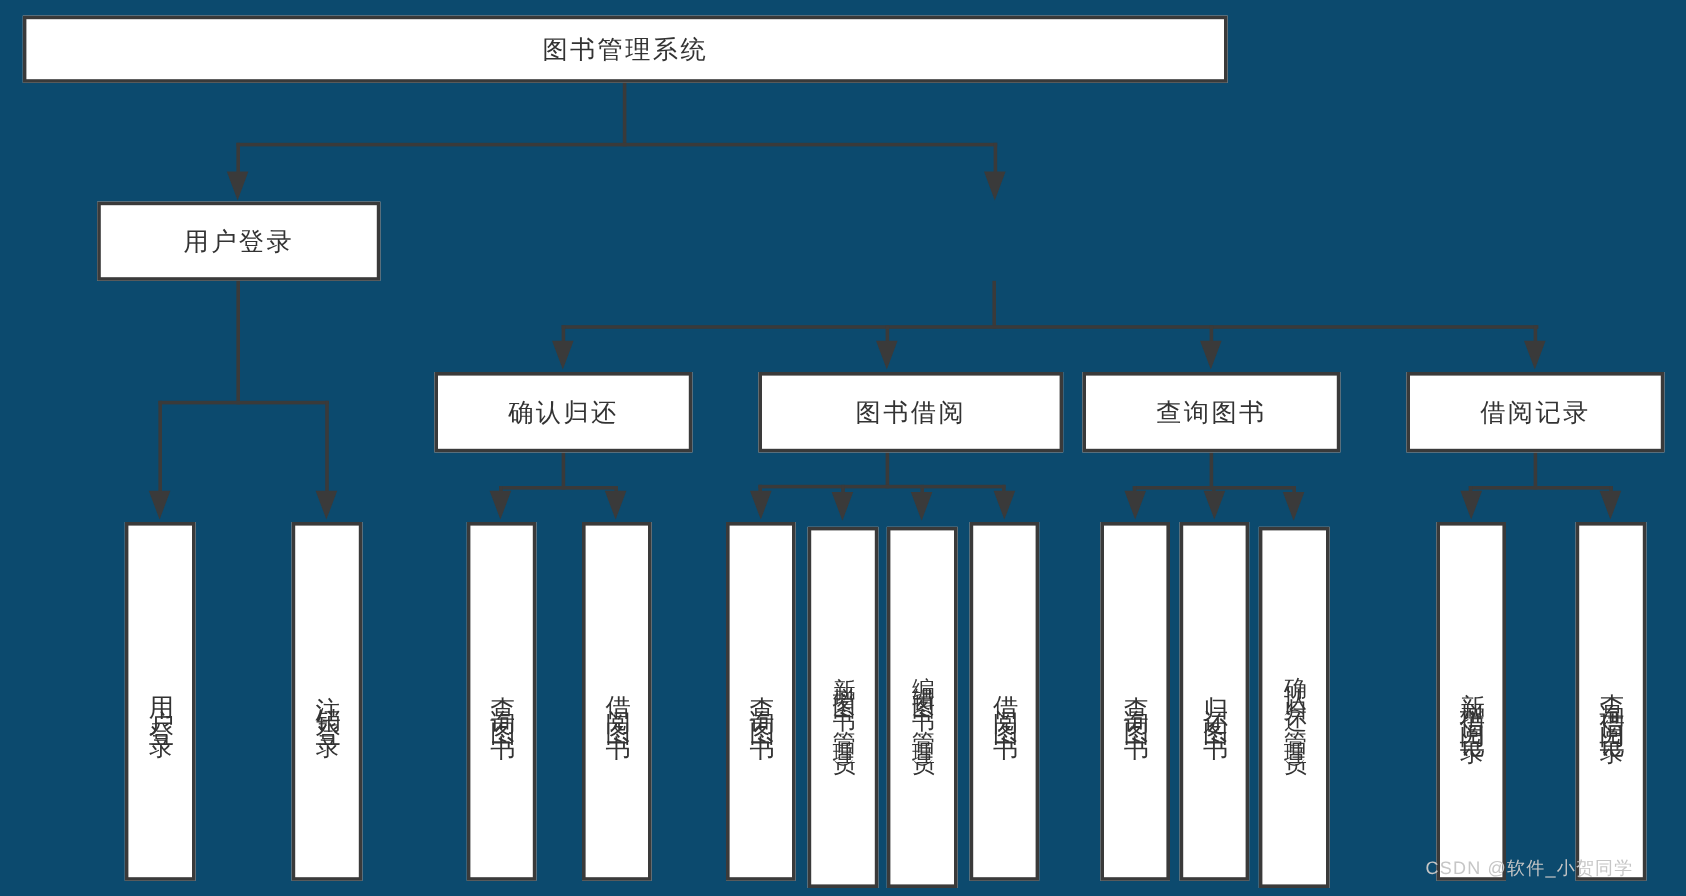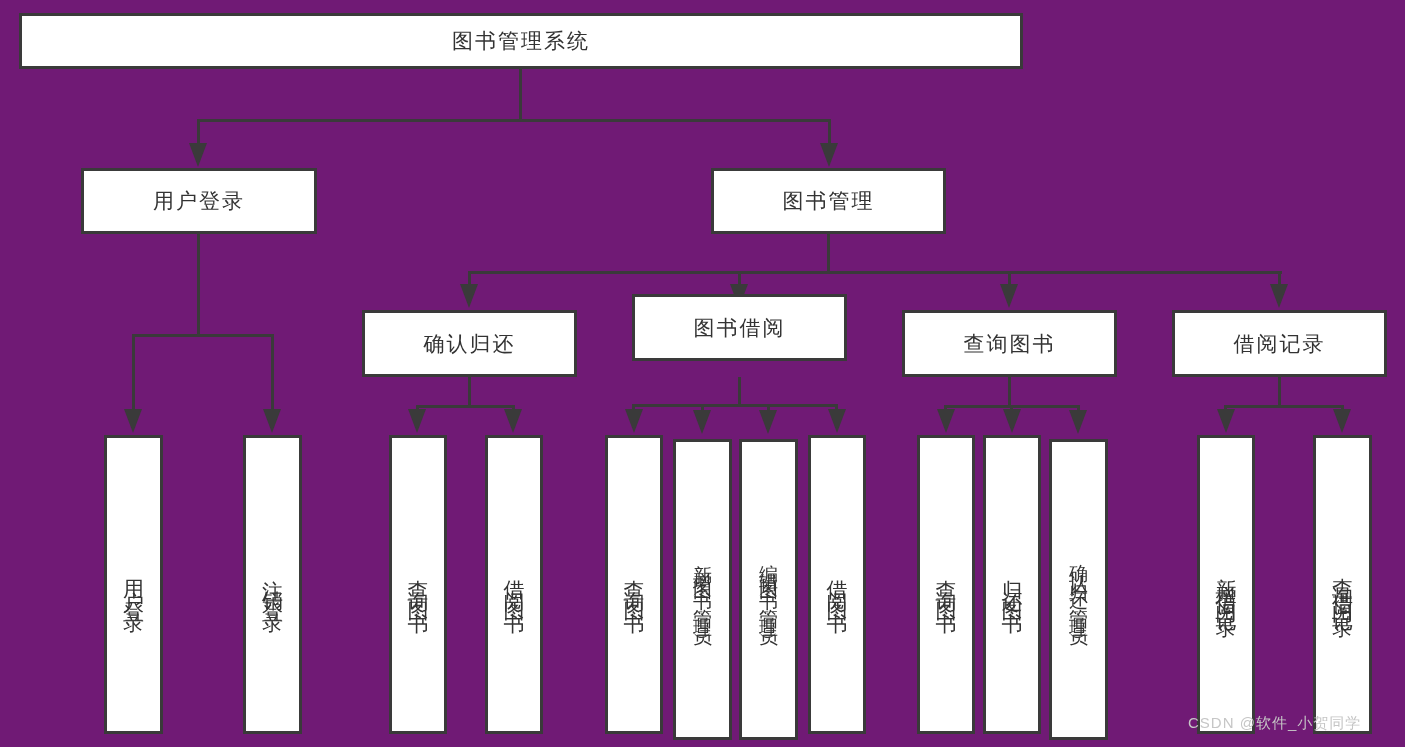--- a/index.html
+++ b/index.html
@@ -1,21 +1,21 @@
 <!DOCTYPE html>
 <html><head>
 <meta charset="utf-8">
 <style>
   :root{
     --line:#3a3a3a;
     --text:#333333;
   }
   html,body{margin:0;padding:0;background:#ffffff;}
   body{font-family:"Liberation Sans", sans-serif;}
-  #stage{position:relative;width:1405px;height:747px;background:#701a75;overflow:hidden;}
+  #stage{position:relative;width:1405px;height:747px;background:#0c4a6e;overflow:hidden;}
   .node{
     position:absolute;box-sizing:border-box;background:#ffffff;
     border:3px solid var(--line);color:var(--text);
     display:flex;align-items:center;justify-content:center;
     z-index:2;
   }
   .hnode{font-size:21px;letter-spacing:2px;white-space:nowrap;}
   .vnode span{
     writing-mode:vertical-rl;text-orientation:mixed;
     display:block;white-space:nowrap;
@@ -99,28 +99,25 @@
   <div class="vl" style="left:1341px;top:405px;height:8px;"></div>
   <div class="ahead" style="left:1333px;top:409px;"></div>
 
   <div class="node hnode" style="left:19px;top:13px;width:1004px;height:56px;">
     <span>图书管理系统</span>
   </div>
 
   <div class="node hnode" style="left:81px;top:168px;width:236px;height:66px;">
     <span>用户登录</span>
   </div>
-  <div class="node hnode" style="left:711px;top:168px;width:235px;height:66px;">
-    <span>图书管理</span>
-  </div>
 
   <div class="node hnode" style="left:362px;top:310px;width:215px;height:67px;">
     <span>确认归还</span>
   </div>
-  <div class="node hnode" style="left:632px;top:294px;width:215px;height:67px;">
+  <div class="node hnode" style="left:632px;top:310px;width:254px;height:67px;">
     <span>图书借阅</span>
   </div>
   <div class="node hnode" style="left:902px;top:310px;width:215px;height:67px;">
     <span>查询图书</span>
   </div>
   <div class="node hnode" style="left:1172px;top:310px;width:215px;height:67px;">
     <span>借阅记录</span>
   </div>
 
   <div class="node vnode vs4" style="left:104px;top:435px;width:59px;height:299px;">

